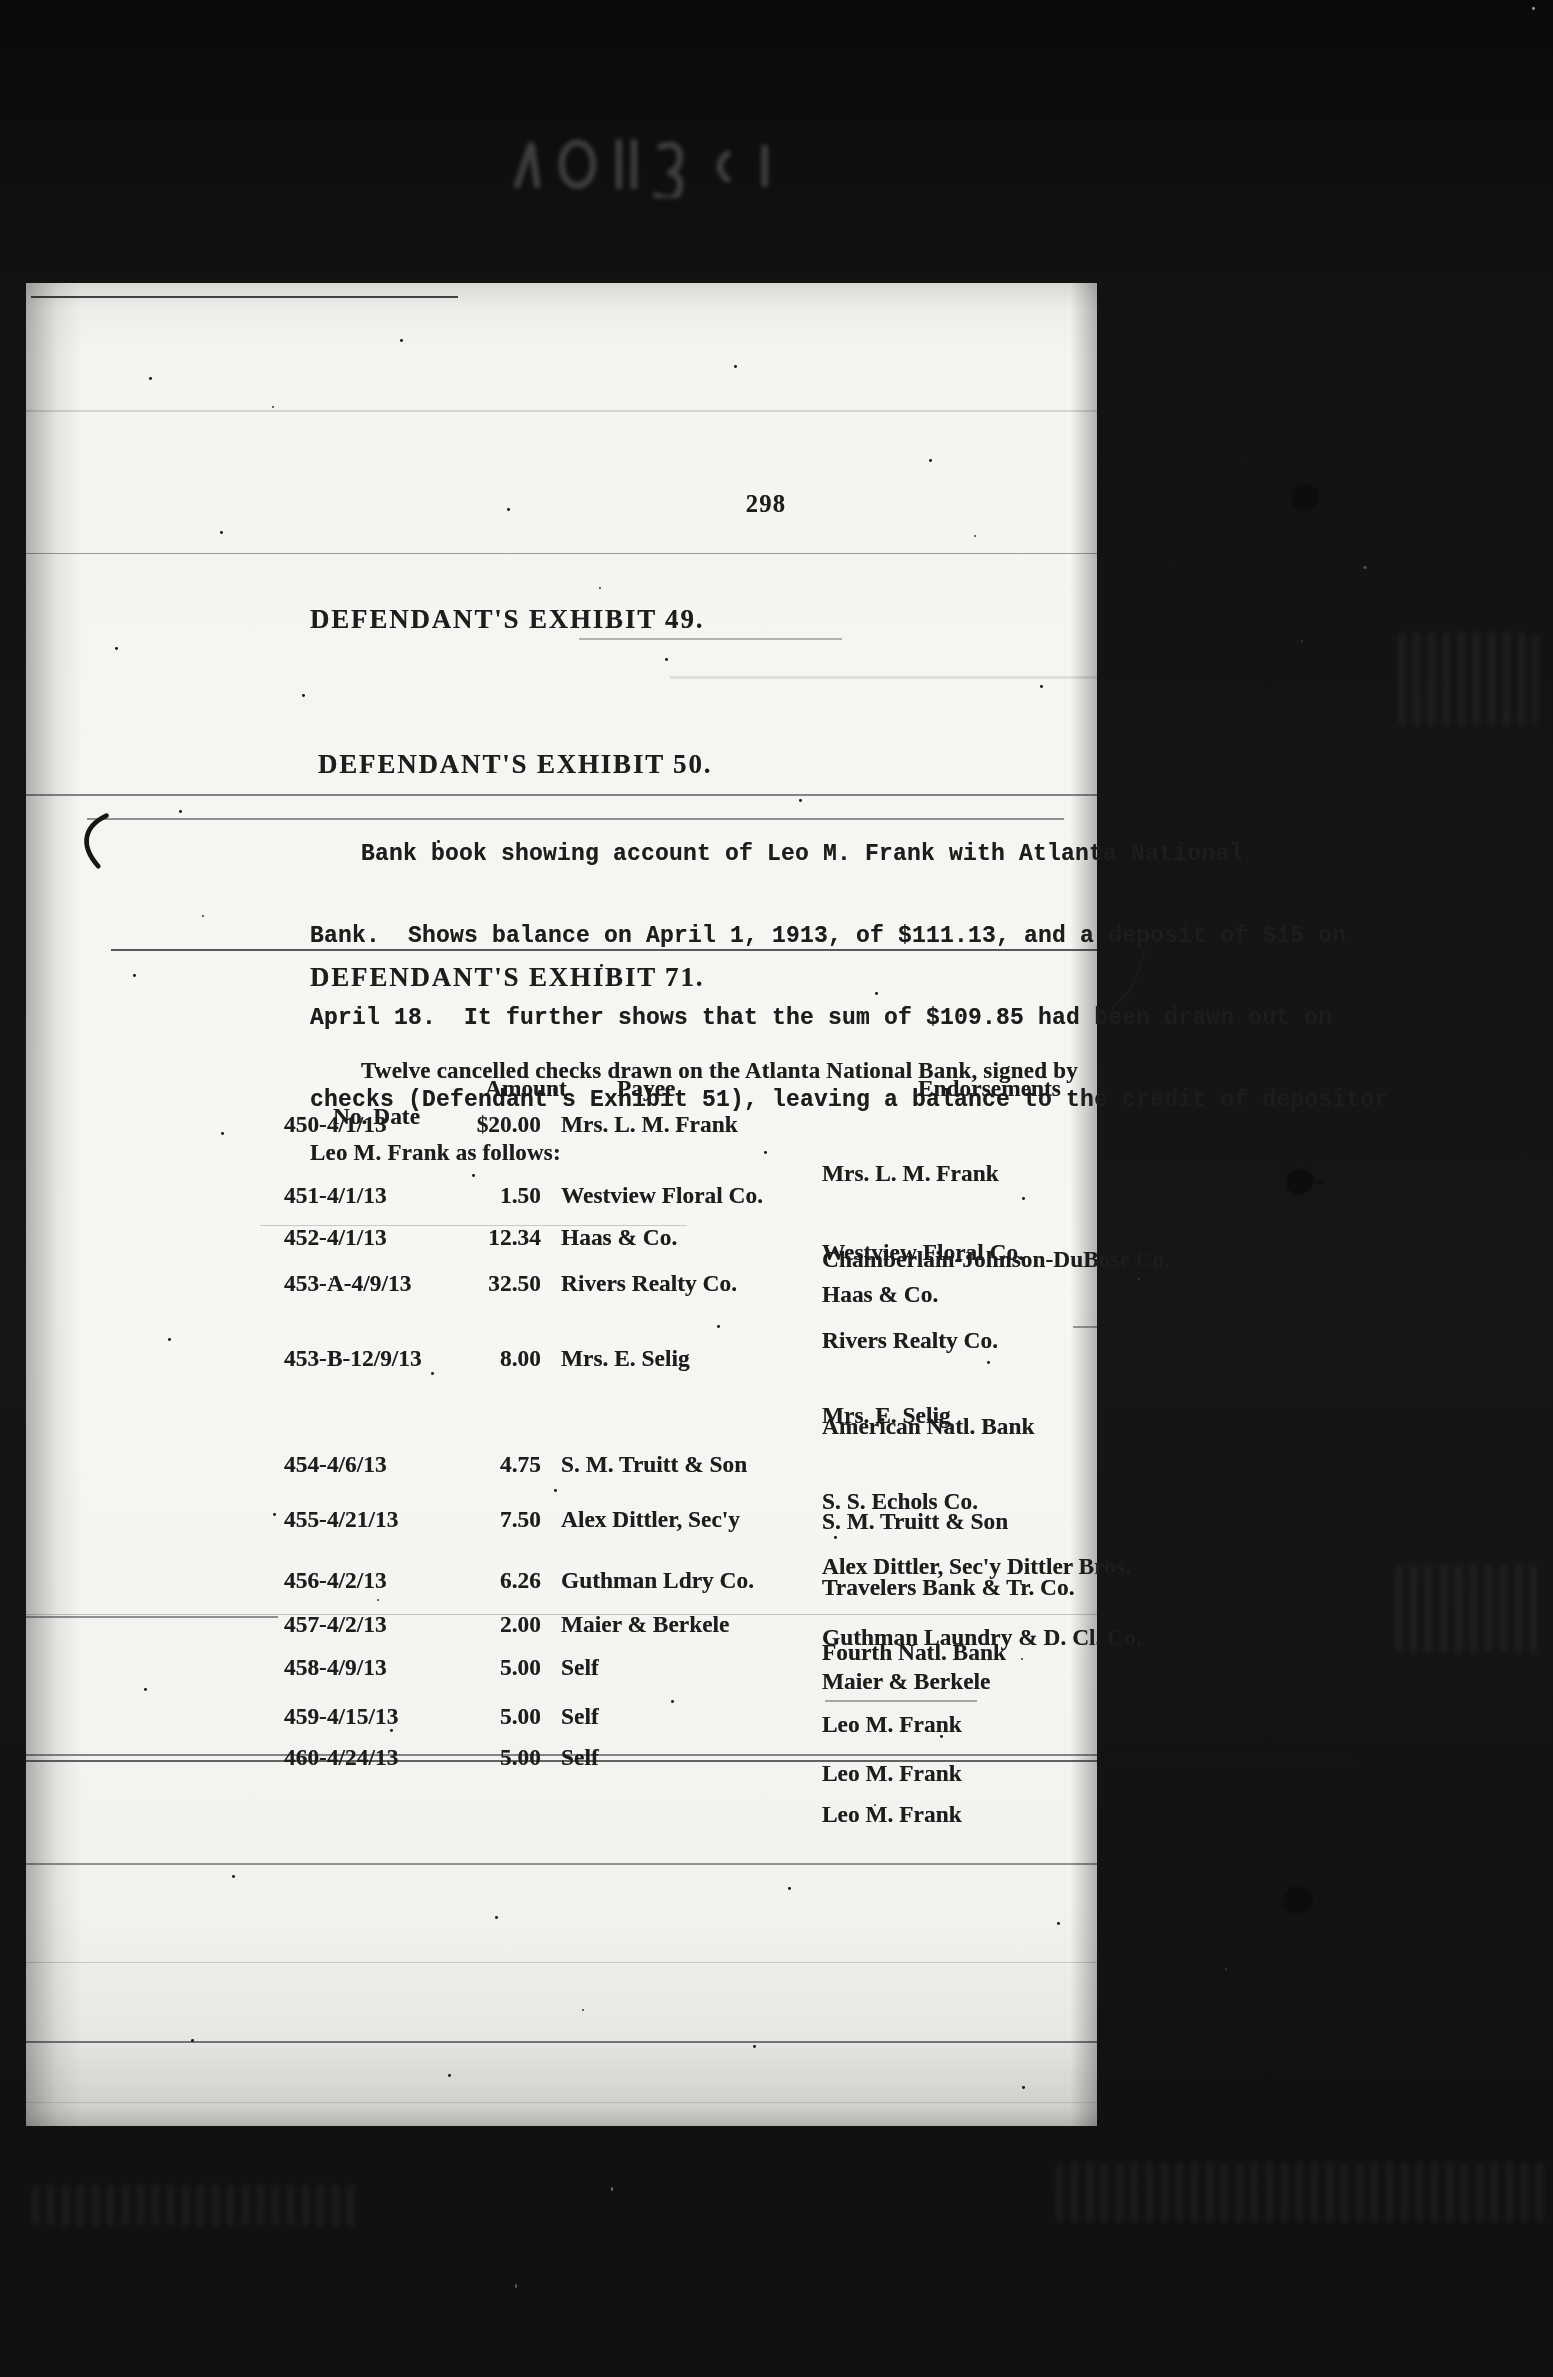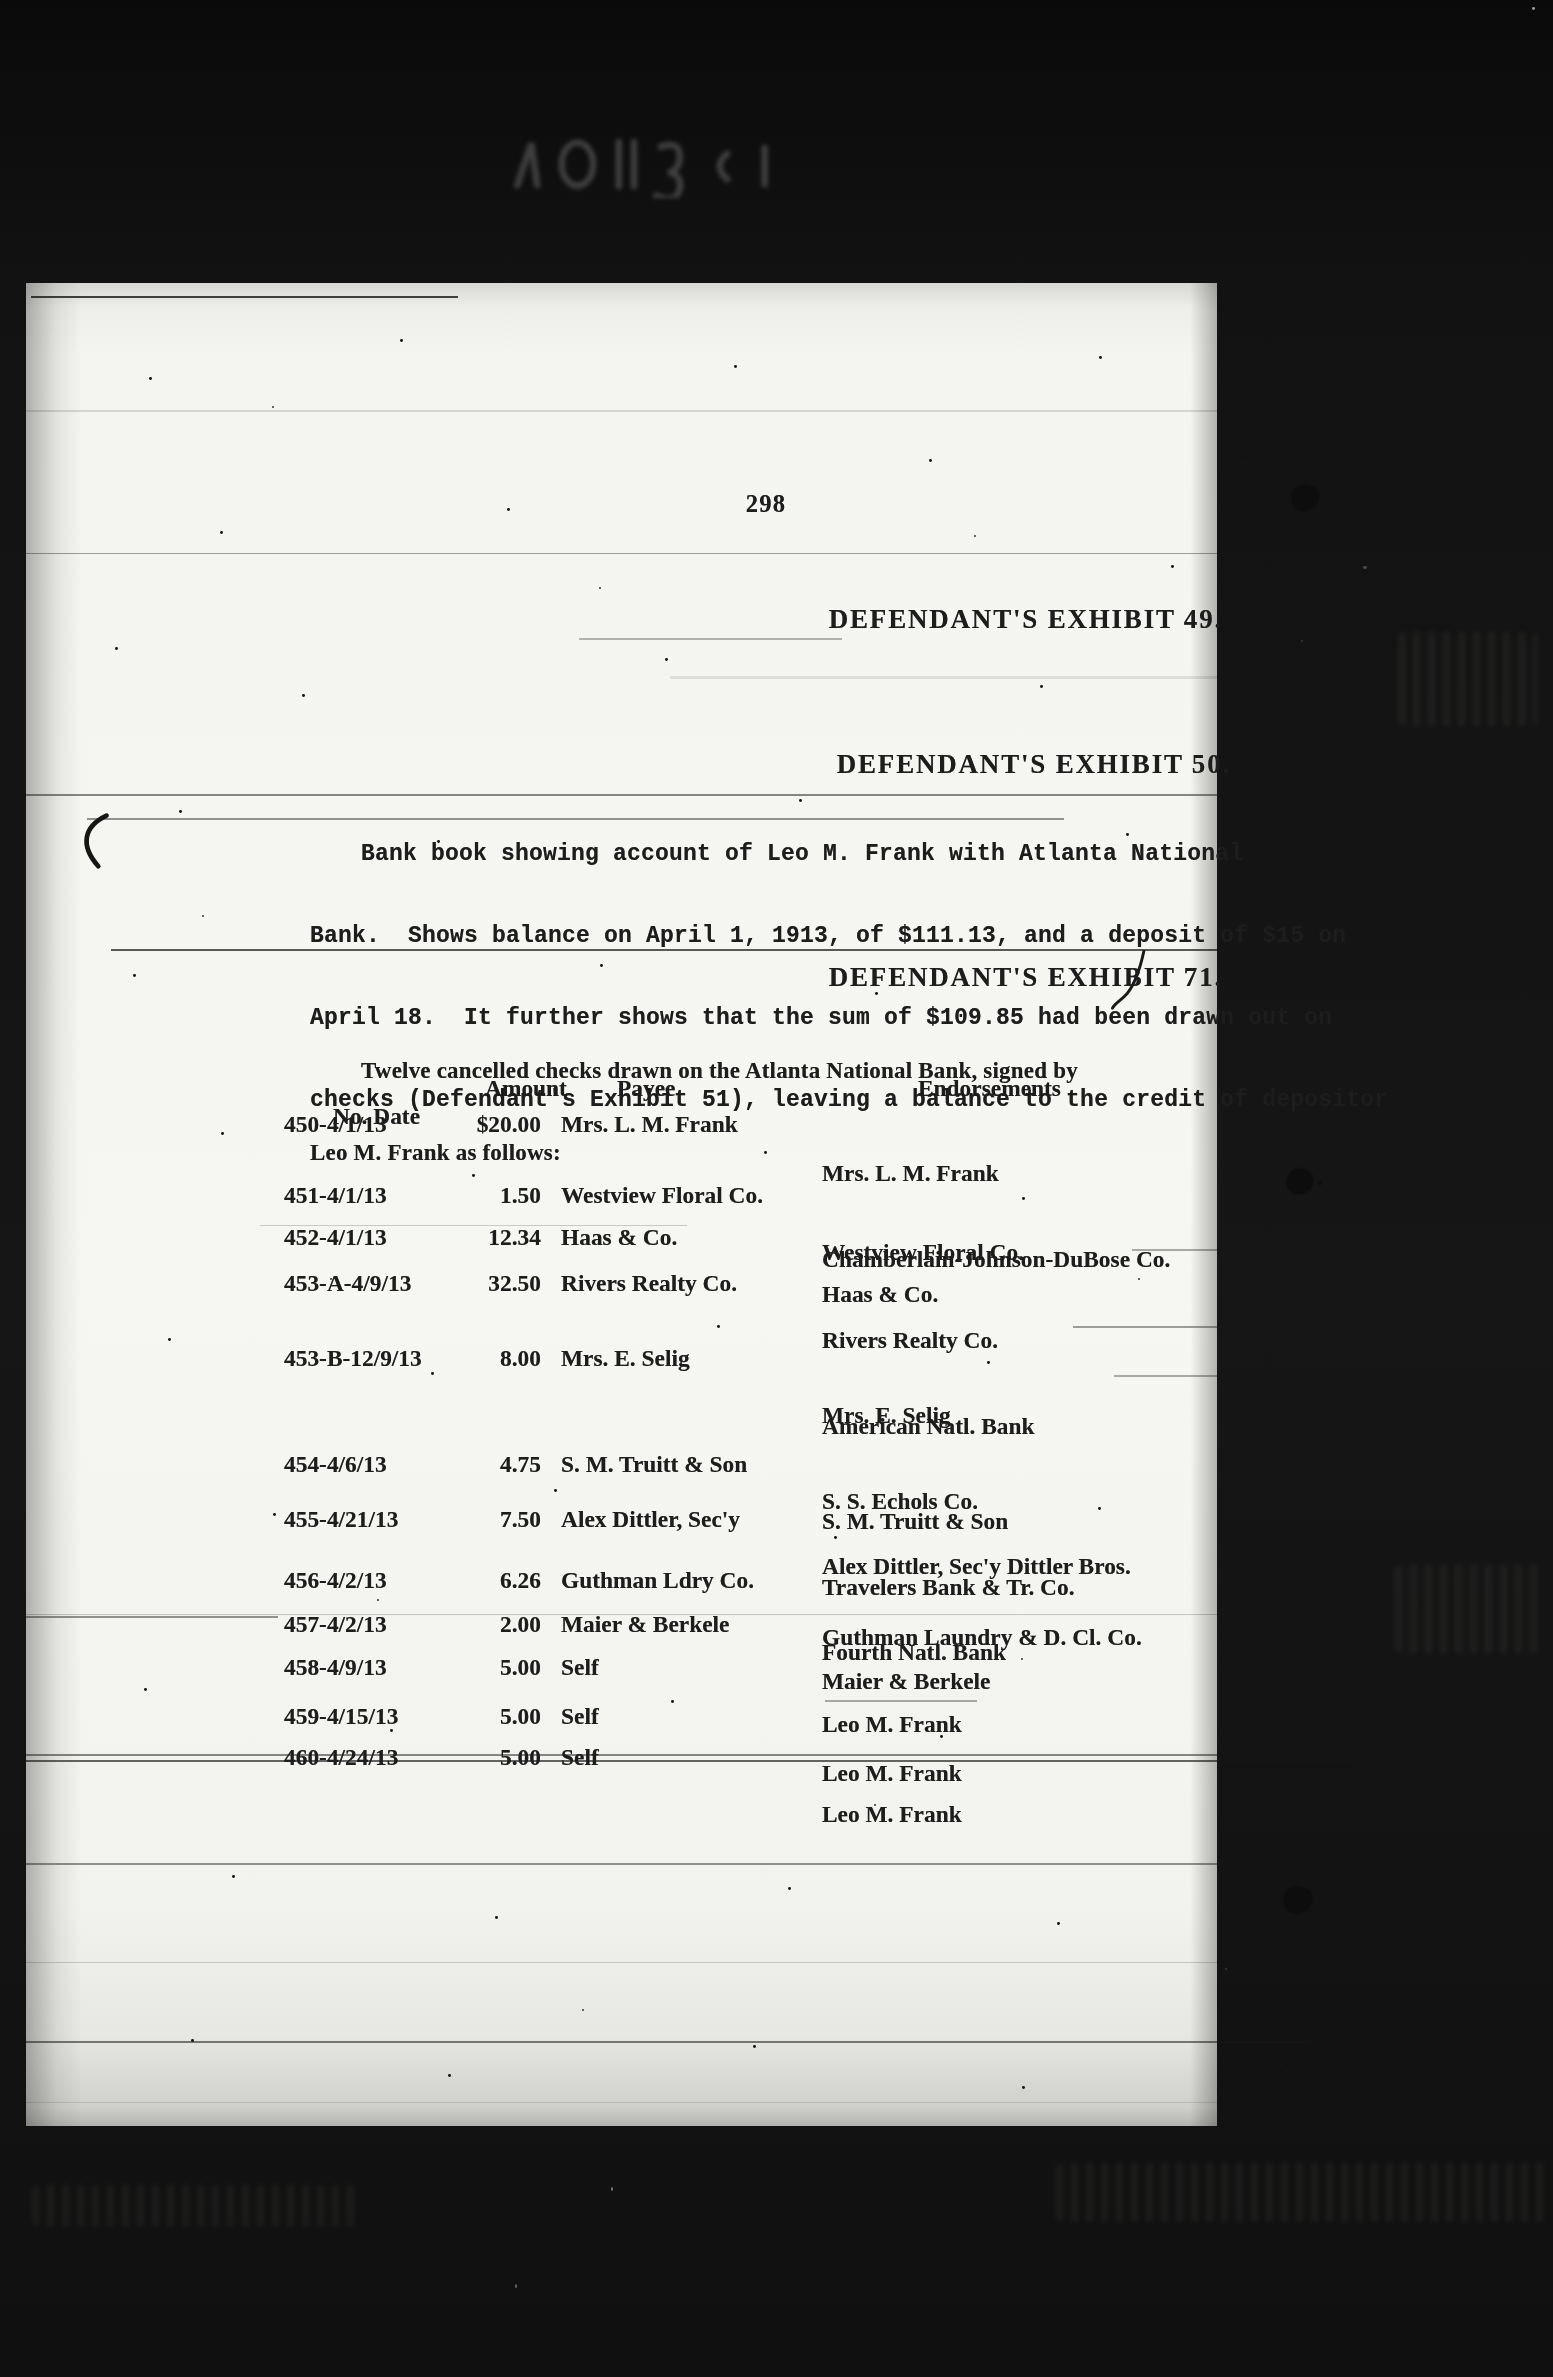--- a/index.html
+++ b/index.html
@@ -1,29 +1,29 @@
 <!DOCTYPE html>
 <html style="font-size:9.4px"><head>
 <meta charset="utf-8">
 <style>
   html,body{margin:0;padding:0;background:#0d0d0d;}
   #screen{position:relative;width:1554px;height:2377px;overflow:hidden;
     background:linear-gradient(180deg,#0a0a0a 0%,#121212 12%,#161616 55%,#101010 100%);
     font-family:"Liberation Serif","DejaVu Serif",serif;}
-  .page{position:absolute;left:26px;top:283px;width:1191px;height:1843px;
+  .page{position:absolute;left:26px;top:283px;width:1071px;height:1843px;
     background:linear-gradient(180deg,#d7d7d3 0,#eeeeea 1.4%,#f4f4f0 4%,#f6f6f2 55%,#f2f2ee 88%,#e7e7e3 95%,#cfcfcb 99%,#b3b3af 100%);
     color:#1e1e1e;}
   .page-edge-l{position:absolute;left:0;top:0;bottom:0;width:56px;
     background:linear-gradient(90deg,rgba(28,28,28,.32),rgba(28,28,28,.08) 55%,rgba(0,0,0,0));}
   .page-edge-r{position:absolute;right:0;top:0;bottom:0;width:27px;
     background:linear-gradient(270deg,rgba(22,22,22,.30),rgba(0,0,0,0));}
   .txt{position:absolute;white-space:pre;font-weight:700;color:#1d1d1d;
     text-shadow:0 0 0.6px rgba(25,25,25,.55);}
   .pagenum{font-size:24.6px;width:82px;text-align:center;letter-spacing:1.2px;}
-  .heading{font-size:27px;letter-spacing:1.8px;width:913px;text-align:right;}
+  .heading{font-size:27px;letter-spacing:1.8px;width:913px;text-align:left;}
   .para{font-size:23px;letter-spacing:0.2px;}
   .para .tline{height:30px;line-height:30px;}
   .ind{padding-left:51px;}
   .thead,.trow{position:absolute;left:258px;width:1073px;font-size:23.4px;font-weight:700;
     color:#1d1d1d;text-shadow:0 0 0.6px rgba(25,25,25,.5);}
   .hc,.c1,.c2,.c3,.c4{position:absolute;top:0;white-space:pre;}
   .c2{left:116px;width:141px;text-align:right;}
   .c3{left:277px;}
   .c4{left:538px;}
   .c4 .eline{height:32px;line-height:32px;white-space:pre;}

